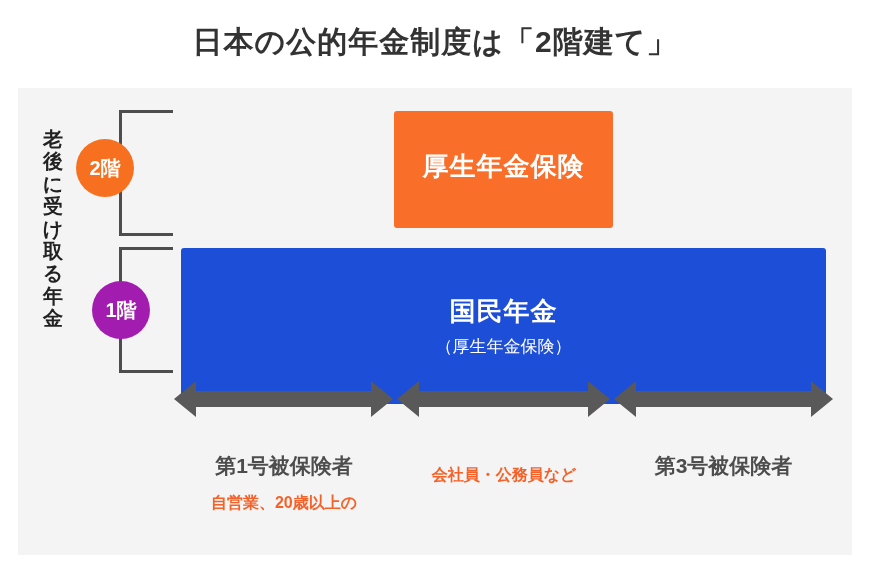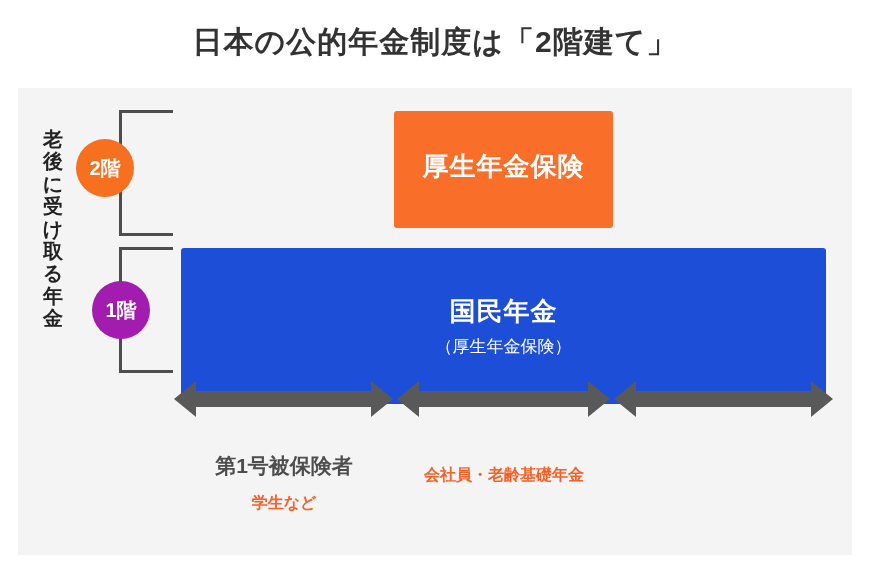--- a/index.html
+++ b/index.html
@@ -222,24 +222,25 @@
   <div class="arrow-span" style="left:440px; width:219px;">
     <svg width="219" height="40" viewBox="0 0 219 40" xmlns="http://www.w3.org/2000/svg">
       <polygon points="0,20 22,2 22,12 197,12 197,2 219,20 197,38 197,28 22,28 22,38" fill="#595959"></polygon>
     </svg>
   </div>
 </div>
 
 <div class="category-block" id="category-block-1">
   <div class="category-title">第1号被保険者</div>
   <div class="category-sub">
-    <div>学生など</div>
+    <div>自営業、20歳以上の</div>
   </div>
 </div>
 
 <div class="category-block" id="category-block-2">
   <div class="category-sub">
-    <div>会社員・老齢基礎年金</div>
+    <div>会社員・公務員など</div>
   </div>
 </div>
 
 <div class="category-block" id="category-block-3">
+  <div class="category-title">第3号被保険者</div>
 </div>
 
 </body></html>

